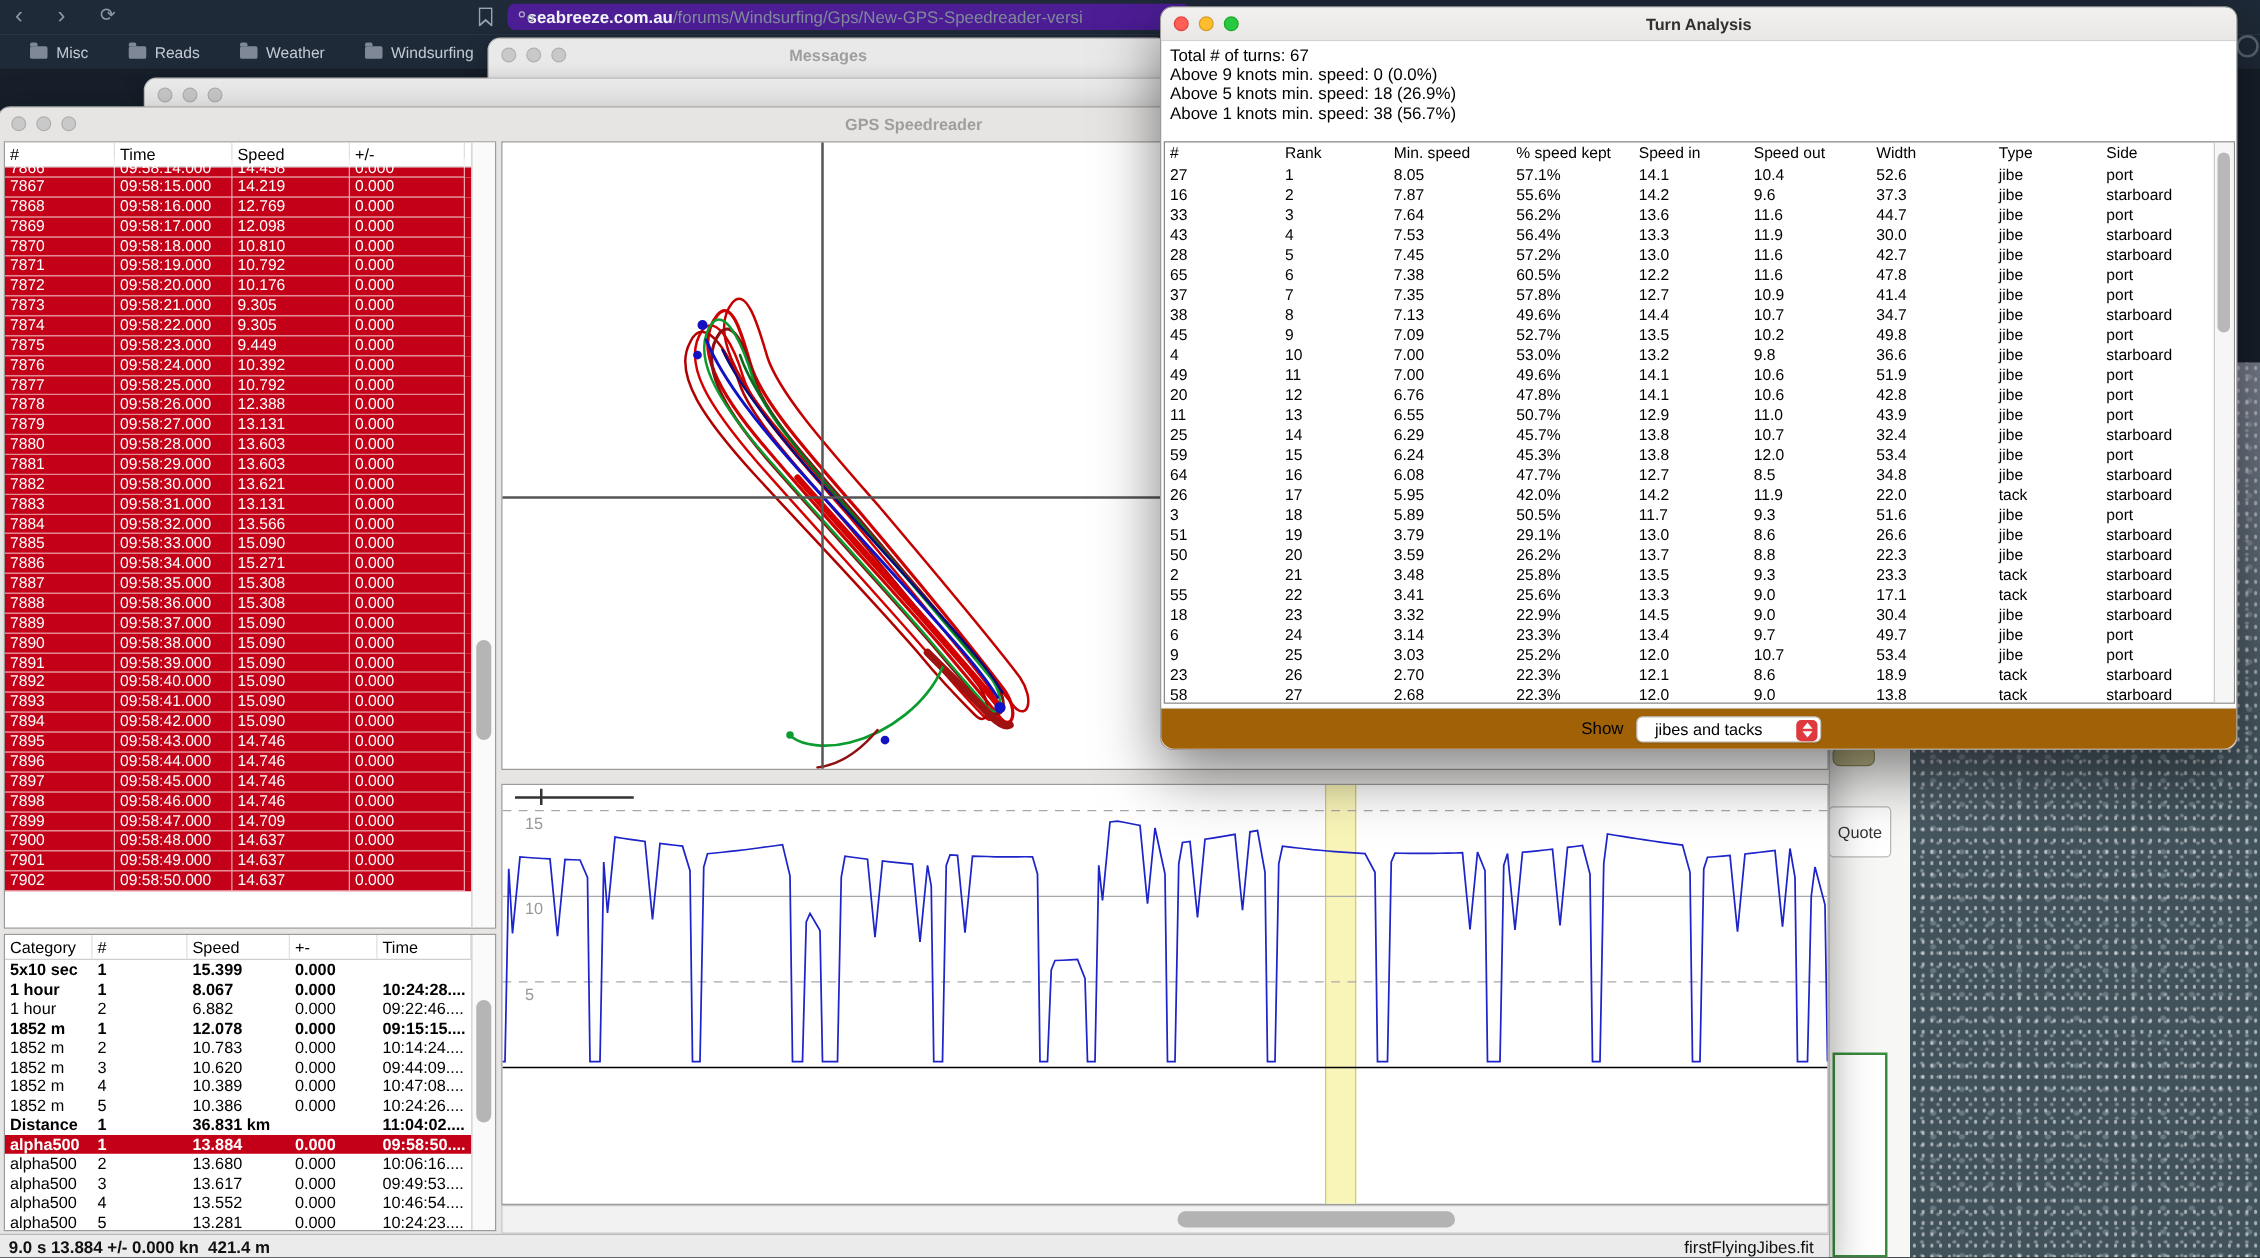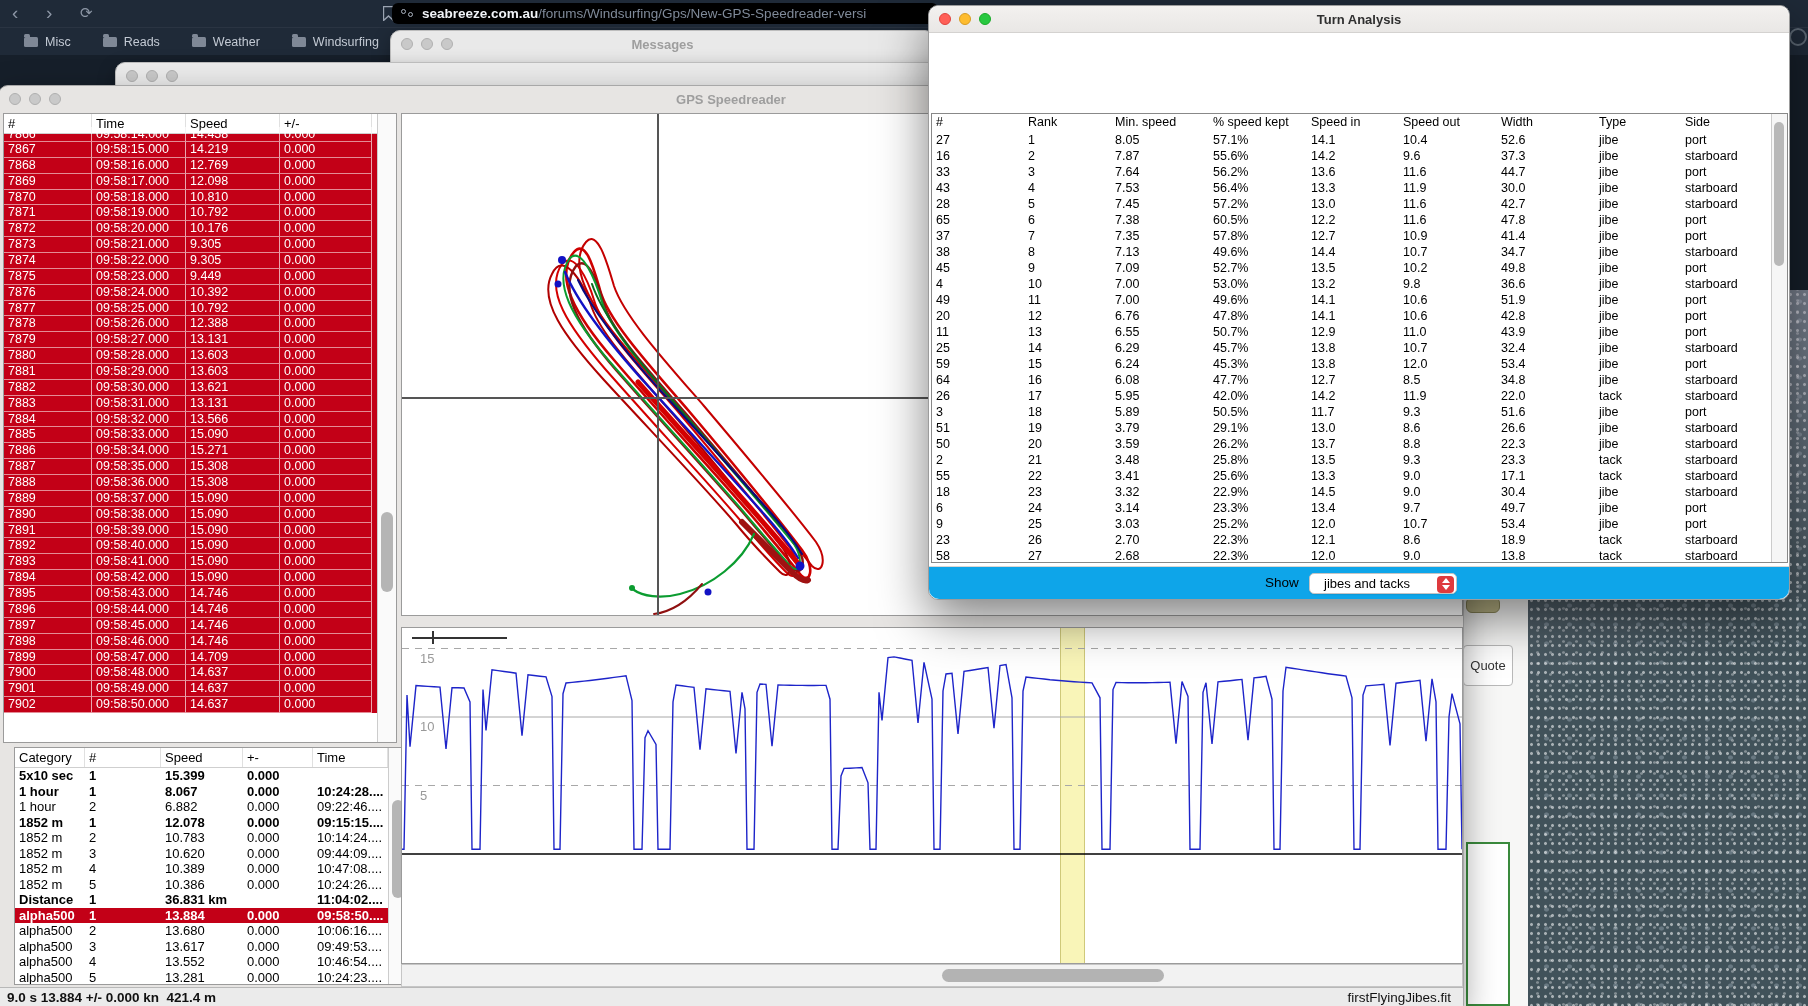--- a/index.html
+++ b/index.html
@@ -4,22 +4,22 @@
 <style>
   html,body{margin:0;padding:0;background:#000;}
   *{box-sizing:border-box;}
   #screen{position:relative;width:1808px;height:1006px;overflow:hidden;
     background:#161f2a;font-family:"Liberation Sans",sans-serif;}
 
   
   #topbar{position:absolute;left:0;top:0;width:1808px;height:27px;background:#1f2a38;}
   .navico{position:absolute;top:0;height:27px;line-height:25px;color:#8d97a6;font-size:19px;cursor:default;}
   #bmico{position:absolute;left:383px;top:6px;}
-  #urlpill{position:absolute;left:392px;top:3px;width:546px;height:21px;background:#000000;
-    border-radius:6px;color:#e8ecf2;font-size:13.5px;line-height:21px;padding-left:30px;white-space:nowrap;overflow:hidden;}
+  #urlpill{position:absolute;left:406px;top:3px;width:546px;height:21px;background:#4c1d95;
+    border-radius:6px;color:#e8ecf2;font-size:13.5px;line-height:21px;padding-left:16px;white-space:nowrap;overflow:hidden;}
   #urlpill .host{color:#f0f3f7;font-weight:700;}
   #urlpill .path{color:#7f8a99;}
   .siteico{position:absolute;left:9px;top:6px;width:14px;height:9px;}
   .siteico i{position:absolute;width:5px;height:5px;border:1.2px solid #aab3c0;border-radius:50%;}
   .siteico i:first-child{left:0;top:0;}
   .siteico i:last-child{left:7px;top:3px;}
   #bmbar{position:absolute;left:0;top:27px;width:1808px;height:28px;background:#1f2a38;
     border-top:1px solid rgba(255,255,255,0.05);display:flex;align-items:center;padding-left:24px;}
   .bm-item{display:flex;align-items:center;margin-right:32px;color:#c3cad4;font-size:12.5px;white-space:nowrap;}
   .folder{width:14px;height:10px;background:#7f8896;border-radius:1.5px;margin-right:7px;position:relative;}
@@ -56,21 +56,21 @@
   #winMessages{position:absolute;left:390px;top:30px;width:545px;height:80px;background:#e9e9e9;
     border:1px solid #bdbdbd;border-radius:10px 10px 0 0;box-shadow:0 6px 18px rgba(0,0,0,0.30);}
   #winPolar{position:absolute;left:115px;top:62px;width:876px;height:60px;background:#ebebeb;
     border:1px solid #bdbdbd;border-radius:10px 10px 0 0;box-shadow:0 6px 18px rgba(0,0,0,0.30);}
 
   
   #winGps{position:absolute;left:-2px;top:85px;width:1466px;height:921px;background:#e7e5e3;
     border:1px solid #a8a8a8;border-radius:10px 10px 0 0;box-shadow:0 12px 34px rgba(0,0,0,0.38);}
   #winGps .pane{position:absolute;background:#fff;border:1px solid #9b9b9b;}
   #gdata{left:4px;top:27px;width:394px;height:630px;overflow:hidden;}
-  #gcat{left:4px;top:661px;width:394px;height:238px;overflow:hidden;margin-left:11px;}
+  #gcat{left:4px;top:661px;width:394px;height:238px;overflow:hidden;}
   .thead{display:flex;height:20px;line-height:19px;font-size:13px;color:#000;background:#fff;border-bottom:1px solid #cfcfcf;}
   .thead .cell{border-right:1px solid #e0e0e0;}
   .cell{flex:none;padding-left:4px;overflow:hidden;white-space:nowrap;}
   .gps-row{display:flex;height:15.87px;line-height:15.3px;font-size:12.5px;background:#c30017;color:#fff;}
   .gps-row .cell{border-right:1px solid rgba(255,255,255,0.65);border-bottom:1px solid rgba(255,255,255,0.55);}
   .clip-row{height:8px !important;}
   .clip-row .cell{margin-top:-7px;}
   .gc0{width:88px;} .gc1{width:94px;} .gc2{width:94px;} .gc3{width:92px;}
   .cat-row{display:flex;height:15.5px;line-height:15px;font-size:13px;color:#000;}
   .cat-row.bold{font-weight:700;}
@@ -104,21 +104,21 @@
     background:linear-gradient(#f3f1ef,#e9e7e5);border-bottom:1px solid #d4d2d0;}
   #turnTitle{color:#2f2f2f;}
   #turnSummary{position:absolute;left:7px;top:31px;font-size:13.5px;color:#000;line-height:15.2px;}
   #turnTable{position:absolute;left:2px;top:107px;width:857px;height:450px;background:#fff;border:1px solid #888;overflow:hidden;}
   .turn-head{display:flex;height:18px;line-height:17px;font-size:12.5px;color:#000;}
   .turn-row{display:flex;height:16px;line-height:16px;font-size:12.5px;color:#000;}
   .tc0{width:92px;} .tc1{width:87px;} .tc2{width:98px;} .tc3{width:98px;} .tc4{width:92px;}
   .tc5{width:98px;} .tc6{width:98px;} .tc7{width:86px;} .tc8{width:90px;}
   #turnScroll{position:absolute;top:0;bottom:0;right:0;width:16px;background:#f6f6f6;border-left:1px solid #ccc;}
   #turnThumb{position:absolute;left:2px;top:8px;width:10px;height:144px;background:#b8b8b8;border-radius:5px;}
-  #turnFooter{position:absolute;left:0;right:0;bottom:0;height:33px;background:#0ea5e9;
+  #turnFooter{position:absolute;left:0;right:0;bottom:0;height:33px;background:#a16207;
     border-top:1px solid #d8d6d4;border-radius:0 0 10px 10px;}
   #showLabel{position:absolute;left:336px;top:8px;font-size:13.5px;color:#000;}
   #showPopup{position:absolute;left:380px;top:6px;width:148px;height:21px;background:#fff;
     border:1px solid #c4c4c4;border-radius:5px;box-shadow:0 1px 1px rgba(0,0,0,0.08);font-size:13px;line-height:19px;}
   #showValue{position:absolute;left:14px;top:0;}
   #popCap{position:absolute;right:2px;top:1.5px;width:17px;height:17px;background:#de3a3e;border-radius:4px;
     display:flex;flex-direction:column;align-items:center;justify-content:center;gap:2px;}
   .chev-up{width:0;height:0;border-left:4px solid transparent;border-right:4px solid transparent;border-bottom:5px solid #fff;}
   .chev-dn{width:0;height:0;border-left:4px solid transparent;border-right:4px solid transparent;border-top:5px solid #fff;}
 </style>
@@ -603,20 +603,26 @@
 
   <div id="winTurn">
     <div id="turnTitlebar">
       <div class="lights">
         <span class="dot red"></span>
         <span class="dot yel"></span>
         <span class="dot grn"></span>
       </div>
       <div class="wtitle" id="turnTitle">Turn Analysis</div>
     </div>
+    <div id="turnSummary">
+      <div>Total # of turns: 67</div>
+      <div>Above 9 knots min. speed: 0 (0.0%)</div>
+      <div>Above 5 knots min. speed: 18 (26.9%)</div>
+      <div>Above 1 knots min. speed: 38 (56.7%)</div>
+    </div>
     <div id="turnTable">
       <div class="turn-head" id="turnHead">
           <div class="cell tc0">#</div>
           <div class="cell tc1">Rank</div>
           <div class="cell tc2">Min. speed</div>
           <div class="cell tc3">% speed kept</div>
           <div class="cell tc4">Speed in</div>
           <div class="cell tc5">Speed out</div>
           <div class="cell tc6">Width</div>
           <div class="cell tc7">Type</div>

